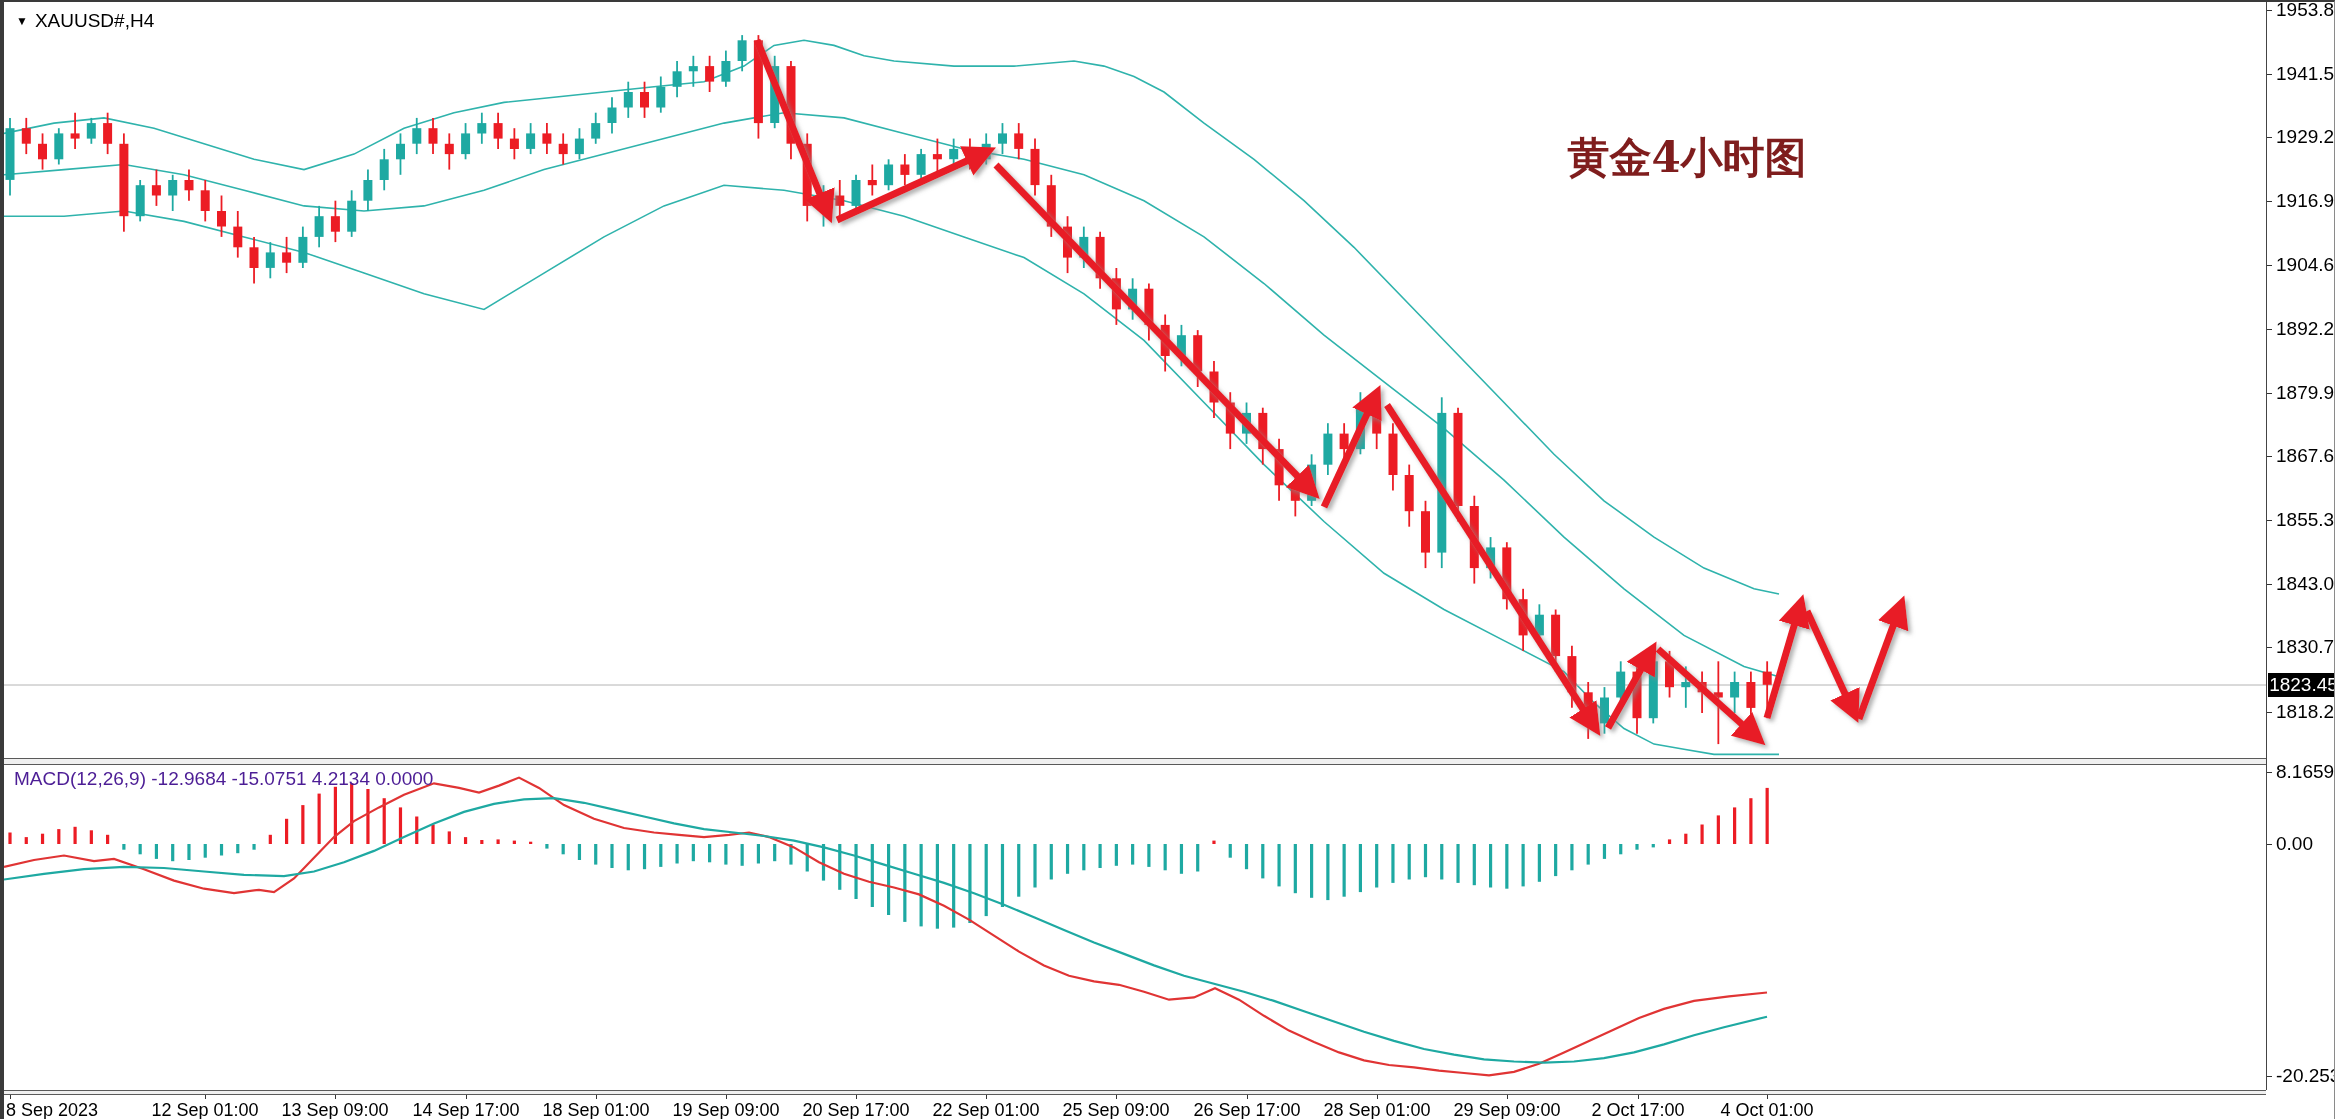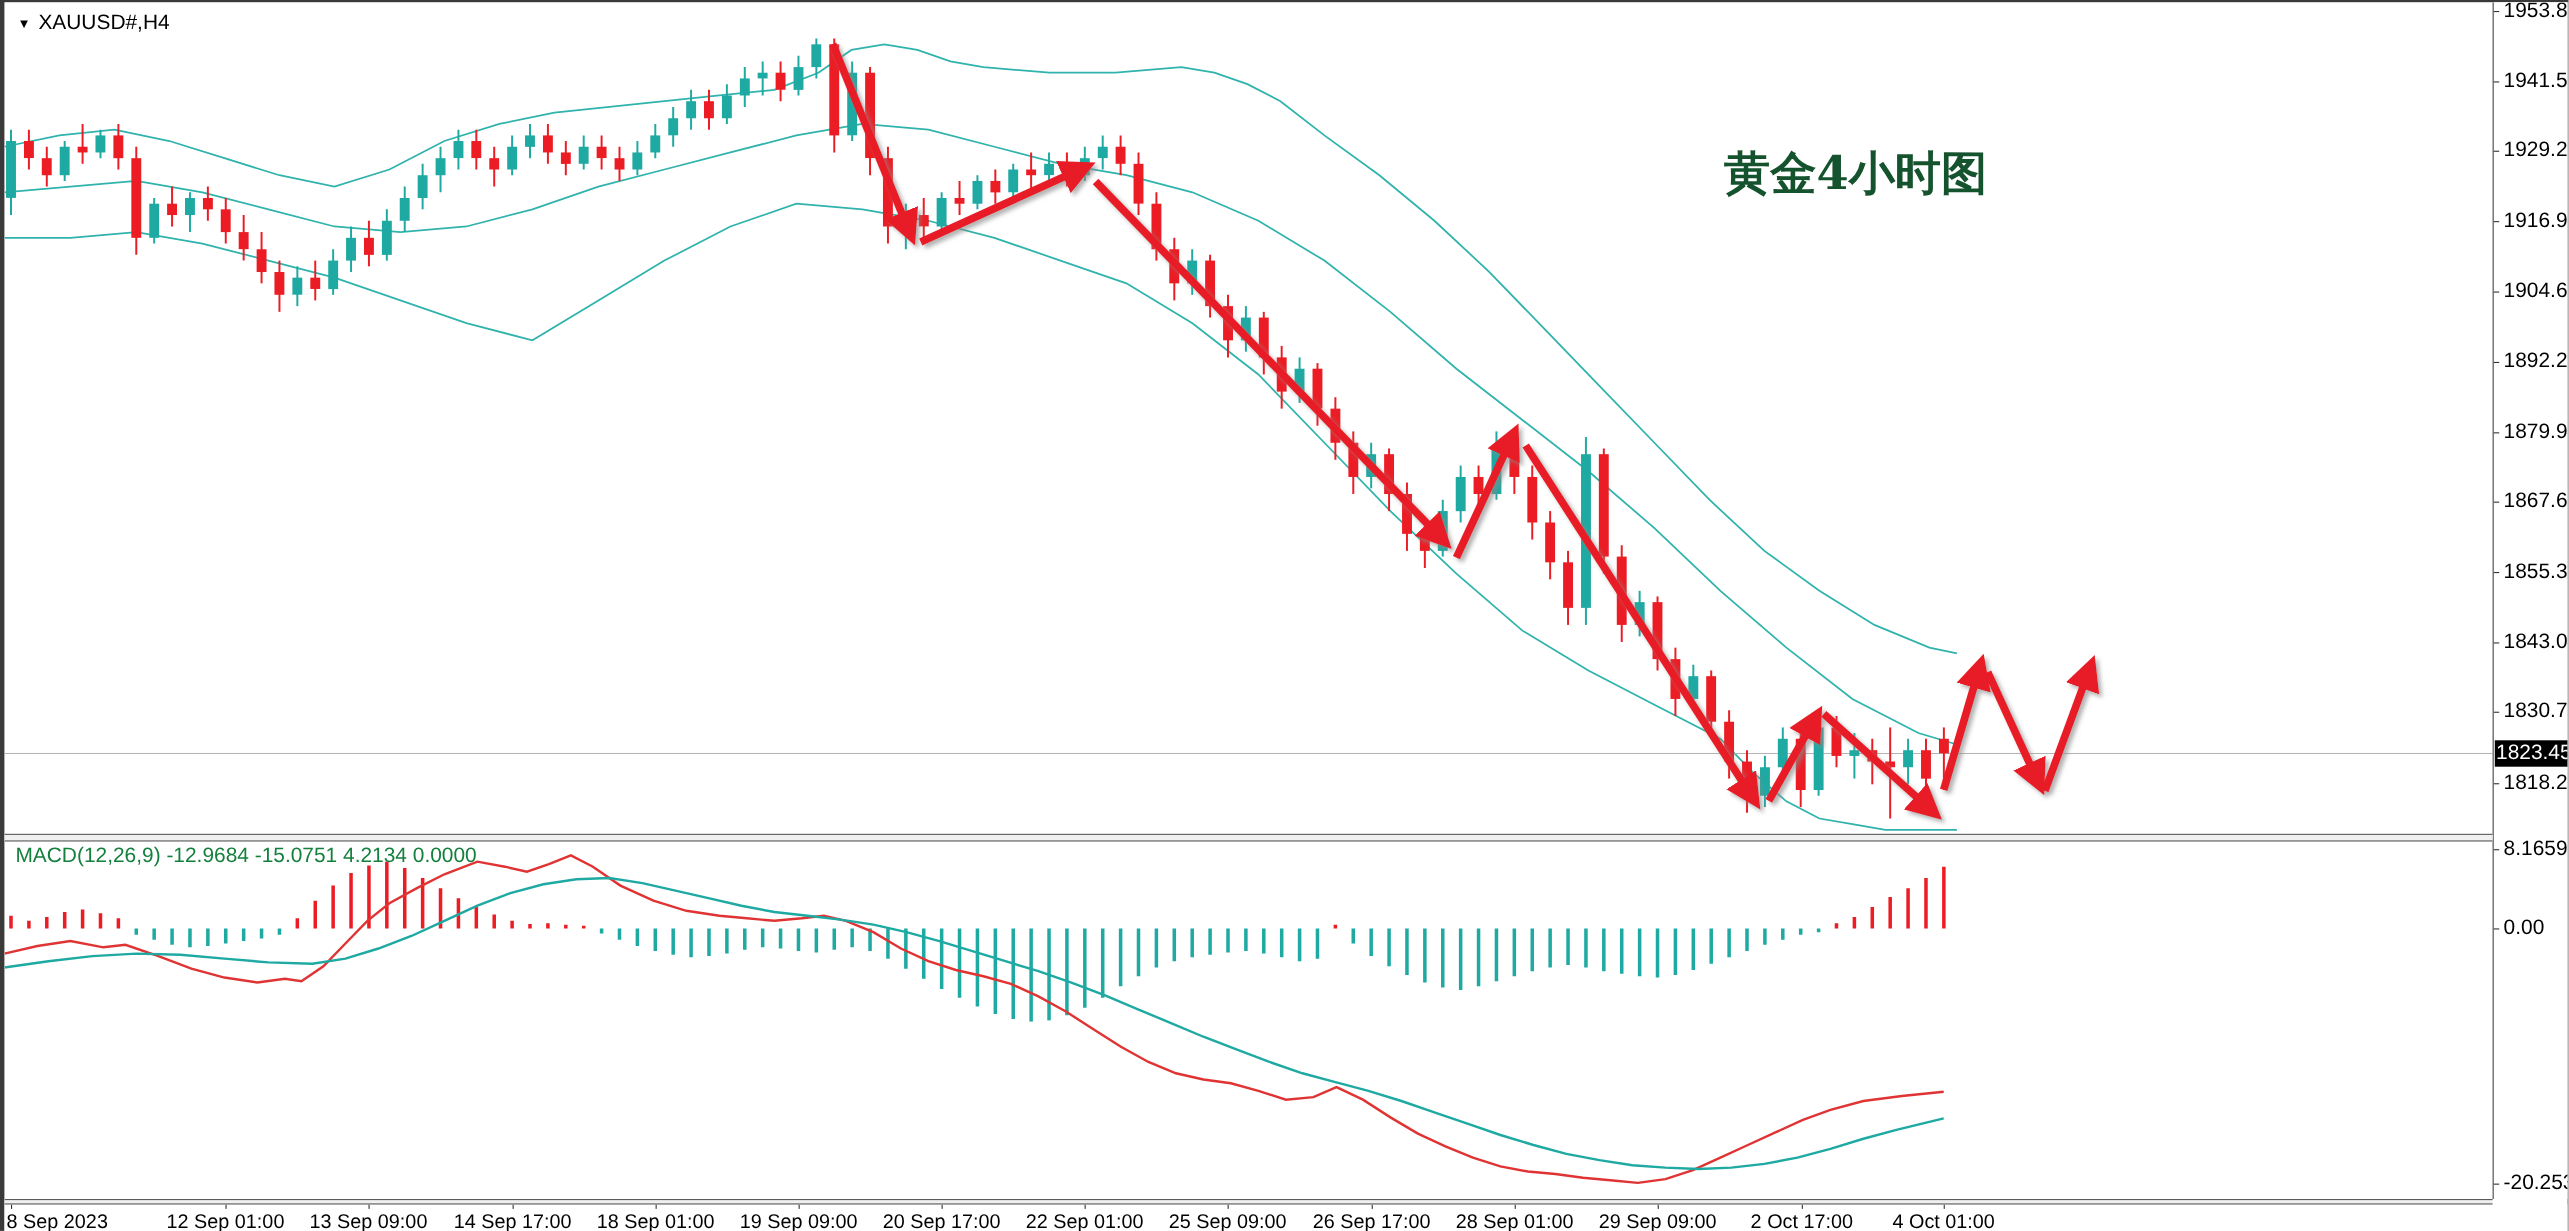--- a/index.html
+++ b/index.html
@@ -14,21 +14,21 @@
                font-family:"DejaVu Serif","Liberation Serif",serif;font-weight:bold;font-size:42px;z-index:6;}
   #splitter-main{position:absolute;left:0;top:756px;width:2262px;height:7px;background:#f0f0f0;
                  border-top:1px solid #5a5a5a;border-bottom:1px solid #5a5a5a;box-sizing:border-box;z-index:4;}
   #splitter-bottom{position:absolute;left:0;top:1088px;width:2262px;height:5px;background:#f0f0f0;
                  border-top:1px solid #5a5a5a;border-bottom:1px solid #5a5a5a;box-sizing:border-box;z-index:4;}
   #price-axis{position:absolute;left:2262px;top:0;width:73px;height:1088px;background:#fff;border-left:1px solid #444;z-index:3;}
   .axis-label{position:absolute;left:9px;transform:translateY(-50%);font-size:19px;color:#000;white-space:nowrap;}
   .axis-tick{position:absolute;left:0;width:5px;height:1px;background:#333;}
   #price-tag{position:absolute;left:1px;width:71px;height:24px;background:#000;color:#fff;font-size:19px;
              display:flex;align-items:center;justify-content:center;transform:translateY(-50%);}
-  #macd-label{position:absolute;left:10px;top:766px;font-size:19px;color:#15803d;z-index:5;white-space:nowrap;}
+  #macd-label{position:absolute;left:10px;top:766px;font-size:19px;color:#4c1d95;z-index:5;white-space:nowrap;}
   #time-axis{position:absolute;left:0;top:1093px;width:2335px;height:26px;background:#fff;z-index:3;}
   .time-label{position:absolute;top:5px;font-size:18px;color:#000;white-space:nowrap;transform:translateX(-50%);}
   .time-label.flush{transform:none;}
   .time-tick{position:absolute;top:0;width:1px;height:4px;background:#333;}
 </style>
 </head>
 <body>
 
 <div id="window">
 
@@ -279,21 +279,21 @@
         <line x1="1803" y1="609" x2="1848" y2="707" stroke="#e81e26" stroke-width="7" marker-end="url(#ah)"></line>
         <line x1="1855" y1="717" x2="1895" y2="608" stroke="#e81e26" stroke-width="7" marker-end="url(#ah)"></line>
       </g>
     </svg>
 
   <div id="symbol-label">
     <span class="tri">▼</span>
     <span>XAUUSD#,H4</span>
   </div>
 
-  <div id="chart-title" style="color: #14532d;">黄金4小时图</div>
+  <div id="chart-title" style="color: #7f1d1d;">黄金4小时图</div>
 
   <div id="splitter-main"></div>
 
   <svg id="macd-svg" class="pane-svg" width="2262" height="325" viewBox="0 763 2262 325">
       <g>
         <line x1="6" y1="842" x2="6" y2="830.5" stroke="#ec1c24" stroke-width="3.2"></line>
         <line x1="22.27" y1="842" x2="22.27" y2="835.1" stroke="#ec1c24" stroke-width="3.2"></line>
         <line x1="38.54" y1="842" x2="38.54" y2="831.7" stroke="#ec1c24" stroke-width="3.2"></line>
         <line x1="54.81" y1="842" x2="54.81" y2="827.1" stroke="#ec1c24" stroke-width="3.2"></line>
         <line x1="71.08" y1="842" x2="71.08" y2="824.8" stroke="#ec1c24" stroke-width="3.2"></line>

